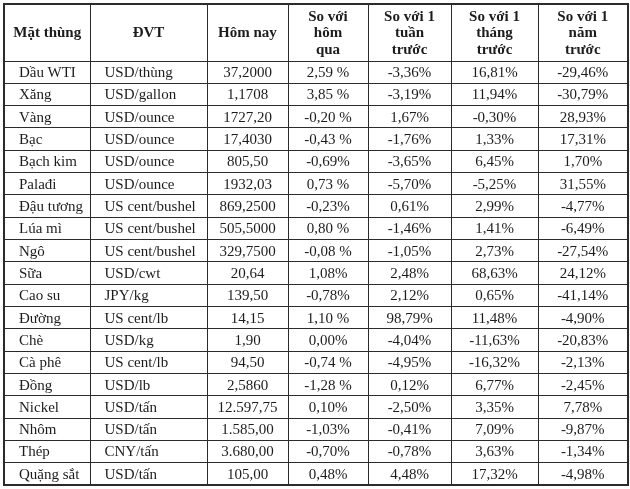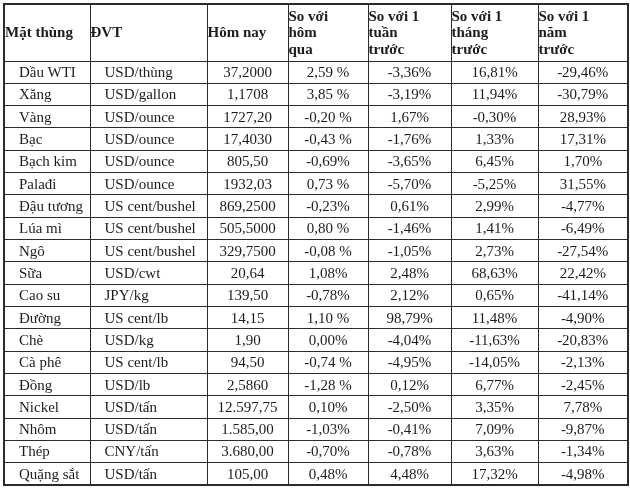--- a/index.html
+++ b/index.html
@@ -31,21 +31,21 @@
     border: 1px solid #2b2b2b;
     color: #1c1c1c;
     font-size: 15px;
     overflow: hidden;
     white-space: nowrap;
   }
   table { border: 2px solid #2b2b2b; }
   thead tr { height: 57px; }
   th {
     font-weight: bold;
-    text-align: left;
+    text-align: center;
     vertical-align: middle;
     white-space: pre-line;
     line-height: 1.12;
     font-size: 15px;
   }
   tbody td {
     height: 20px;
     line-height: 18px;
     vertical-align: middle;
     text-align: center;
@@ -171,21 +171,21 @@
           <td>2,73%</td>
           <td>-27,54%</td>
         </tr>
         <tr>
           <td class="left">Sữa</td>
           <td class="left">USD/cwt</td>
           <td>20,64</td>
           <td>1,08%</td>
           <td>2,48%</td>
           <td>68,63%</td>
-          <td>22,42%</td>
+          <td>24,12%</td>
         </tr>
         <tr>
           <td class="left">Cao su</td>
           <td class="left">JPY/kg</td>
           <td>139,50</td>
           <td>-0,78%</td>
           <td>2,12%</td>
           <td>0,65%</td>
           <td>-41,14%</td>
         </tr>
@@ -206,21 +206,21 @@
           <td>-4,04%</td>
           <td>-11,63%</td>
           <td>-20,83%</td>
         </tr>
         <tr>
           <td class="left">Cà phê</td>
           <td class="left">US cent/lb</td>
           <td>94,50</td>
           <td>-0,74 %</td>
           <td>-4,95%</td>
-          <td>-14,05%</td>
+          <td>-16,32%</td>
           <td>-2,13%</td>
         </tr>
         <tr>
           <td class="left">Đồng</td>
           <td class="left">USD/lb</td>
           <td>2,5860</td>
           <td>-1,28 %</td>
           <td>0,12%</td>
           <td>6,77%</td>
           <td>-2,45%</td>

